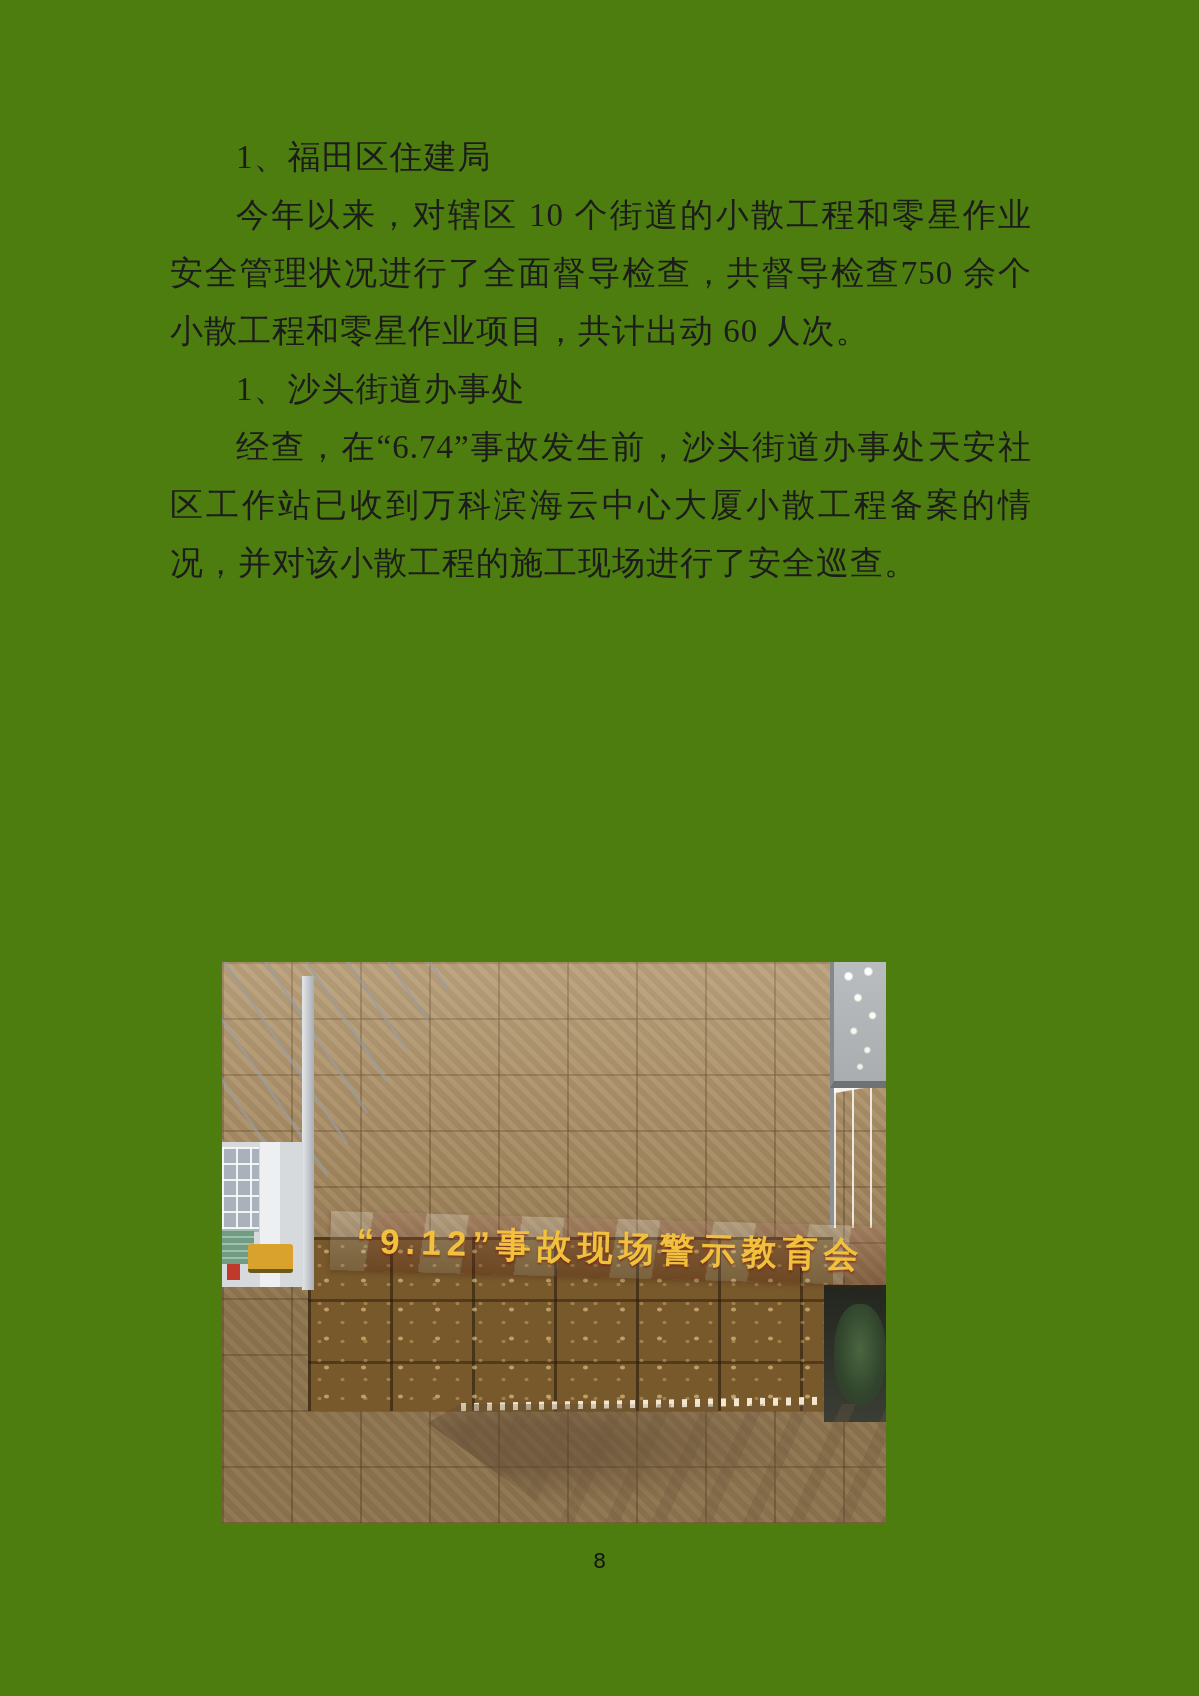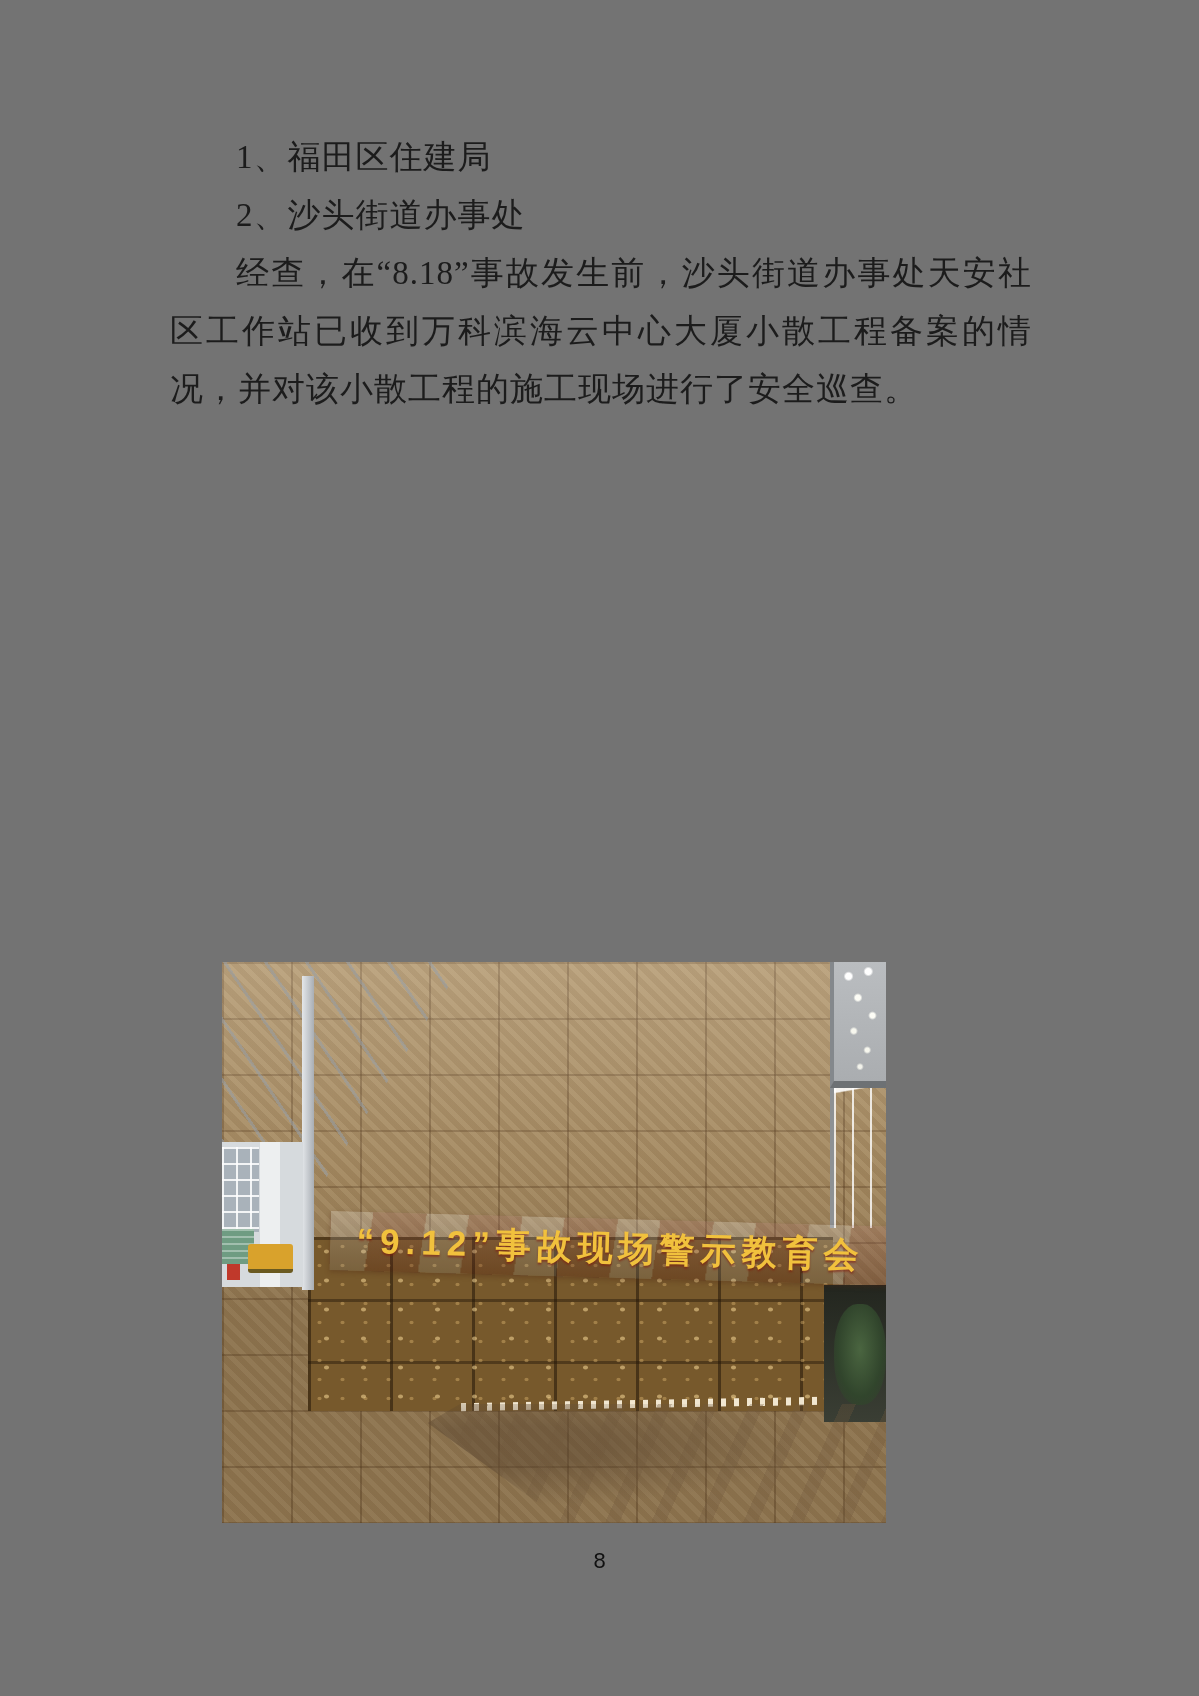--- a/index.html
+++ b/index.html
@@ -1,19 +1,19 @@
 <!DOCTYPE html>
 <html><head>
 <meta charset="utf-8">
 <style>
   * { margin:0; padding:0; box-sizing:border-box; }
   html,body { background:#ffffff; }
   body { width:1199px; height:1696px; position:relative; overflow:hidden;
          font-family:"Liberation Serif","DejaVu Serif",serif; }
-  .page { position:absolute; inset:0; background:#737373; }
+  .page { position:absolute; inset:0; background:#4d7c0f; }
 
   
   .content { position:absolute; left:170px; top:128px; width:862px; }
   .content p {
     font-size:33px; line-height:58px; color:#1c1c1c;
     text-align:justify; text-align-last:left; text-indent:2em;
     letter-spacing:1px;
   }
 
   
@@ -168,22 +168,23 @@
   .page-num { position:absolute; top:1548px; left:0; width:100%; text-align:center;
     font-family:"Liberation Sans","DejaVu Sans",sans-serif; font-size:22px; color:#111; }
 </style>
 </head>
 <body>
 
 <div class="page">
 
   <div class="content">
     <p>1、福田区住建局</p>
-    <p>2、沙头街道办事处</p>
-    <p>经查，在“8.18”事故发生前，沙头街道办事处天安社区工作站已收到万科滨海云中心大厦小散工程备案的情况，并对该小散工程的施工现场进行了安全巡查。</p>
+    <p>今年以来，对辖区 10 个街道的小散工程和零星作业安全管理状况进行了全面督导检查，共督导检查750 余个小散工程和零星作业项目，共计出动 60 人次。</p>
+    <p>1、沙头街道办事处</p>
+    <p>经查，在“6.74”事故发生前，沙头街道办事处天安社区工作站已收到万科滨海云中心大厦小散工程备案的情况，并对该小散工程的施工现场进行了安全巡查。</p>
   </div>
 
   <div class="photo">
     <div class="wall-upper"></div>
     <div class="wall-lower"></div>
 
     <div class="canopy"></div>
     <div class="canopy-pole"></div>
 
     <div class="street">

